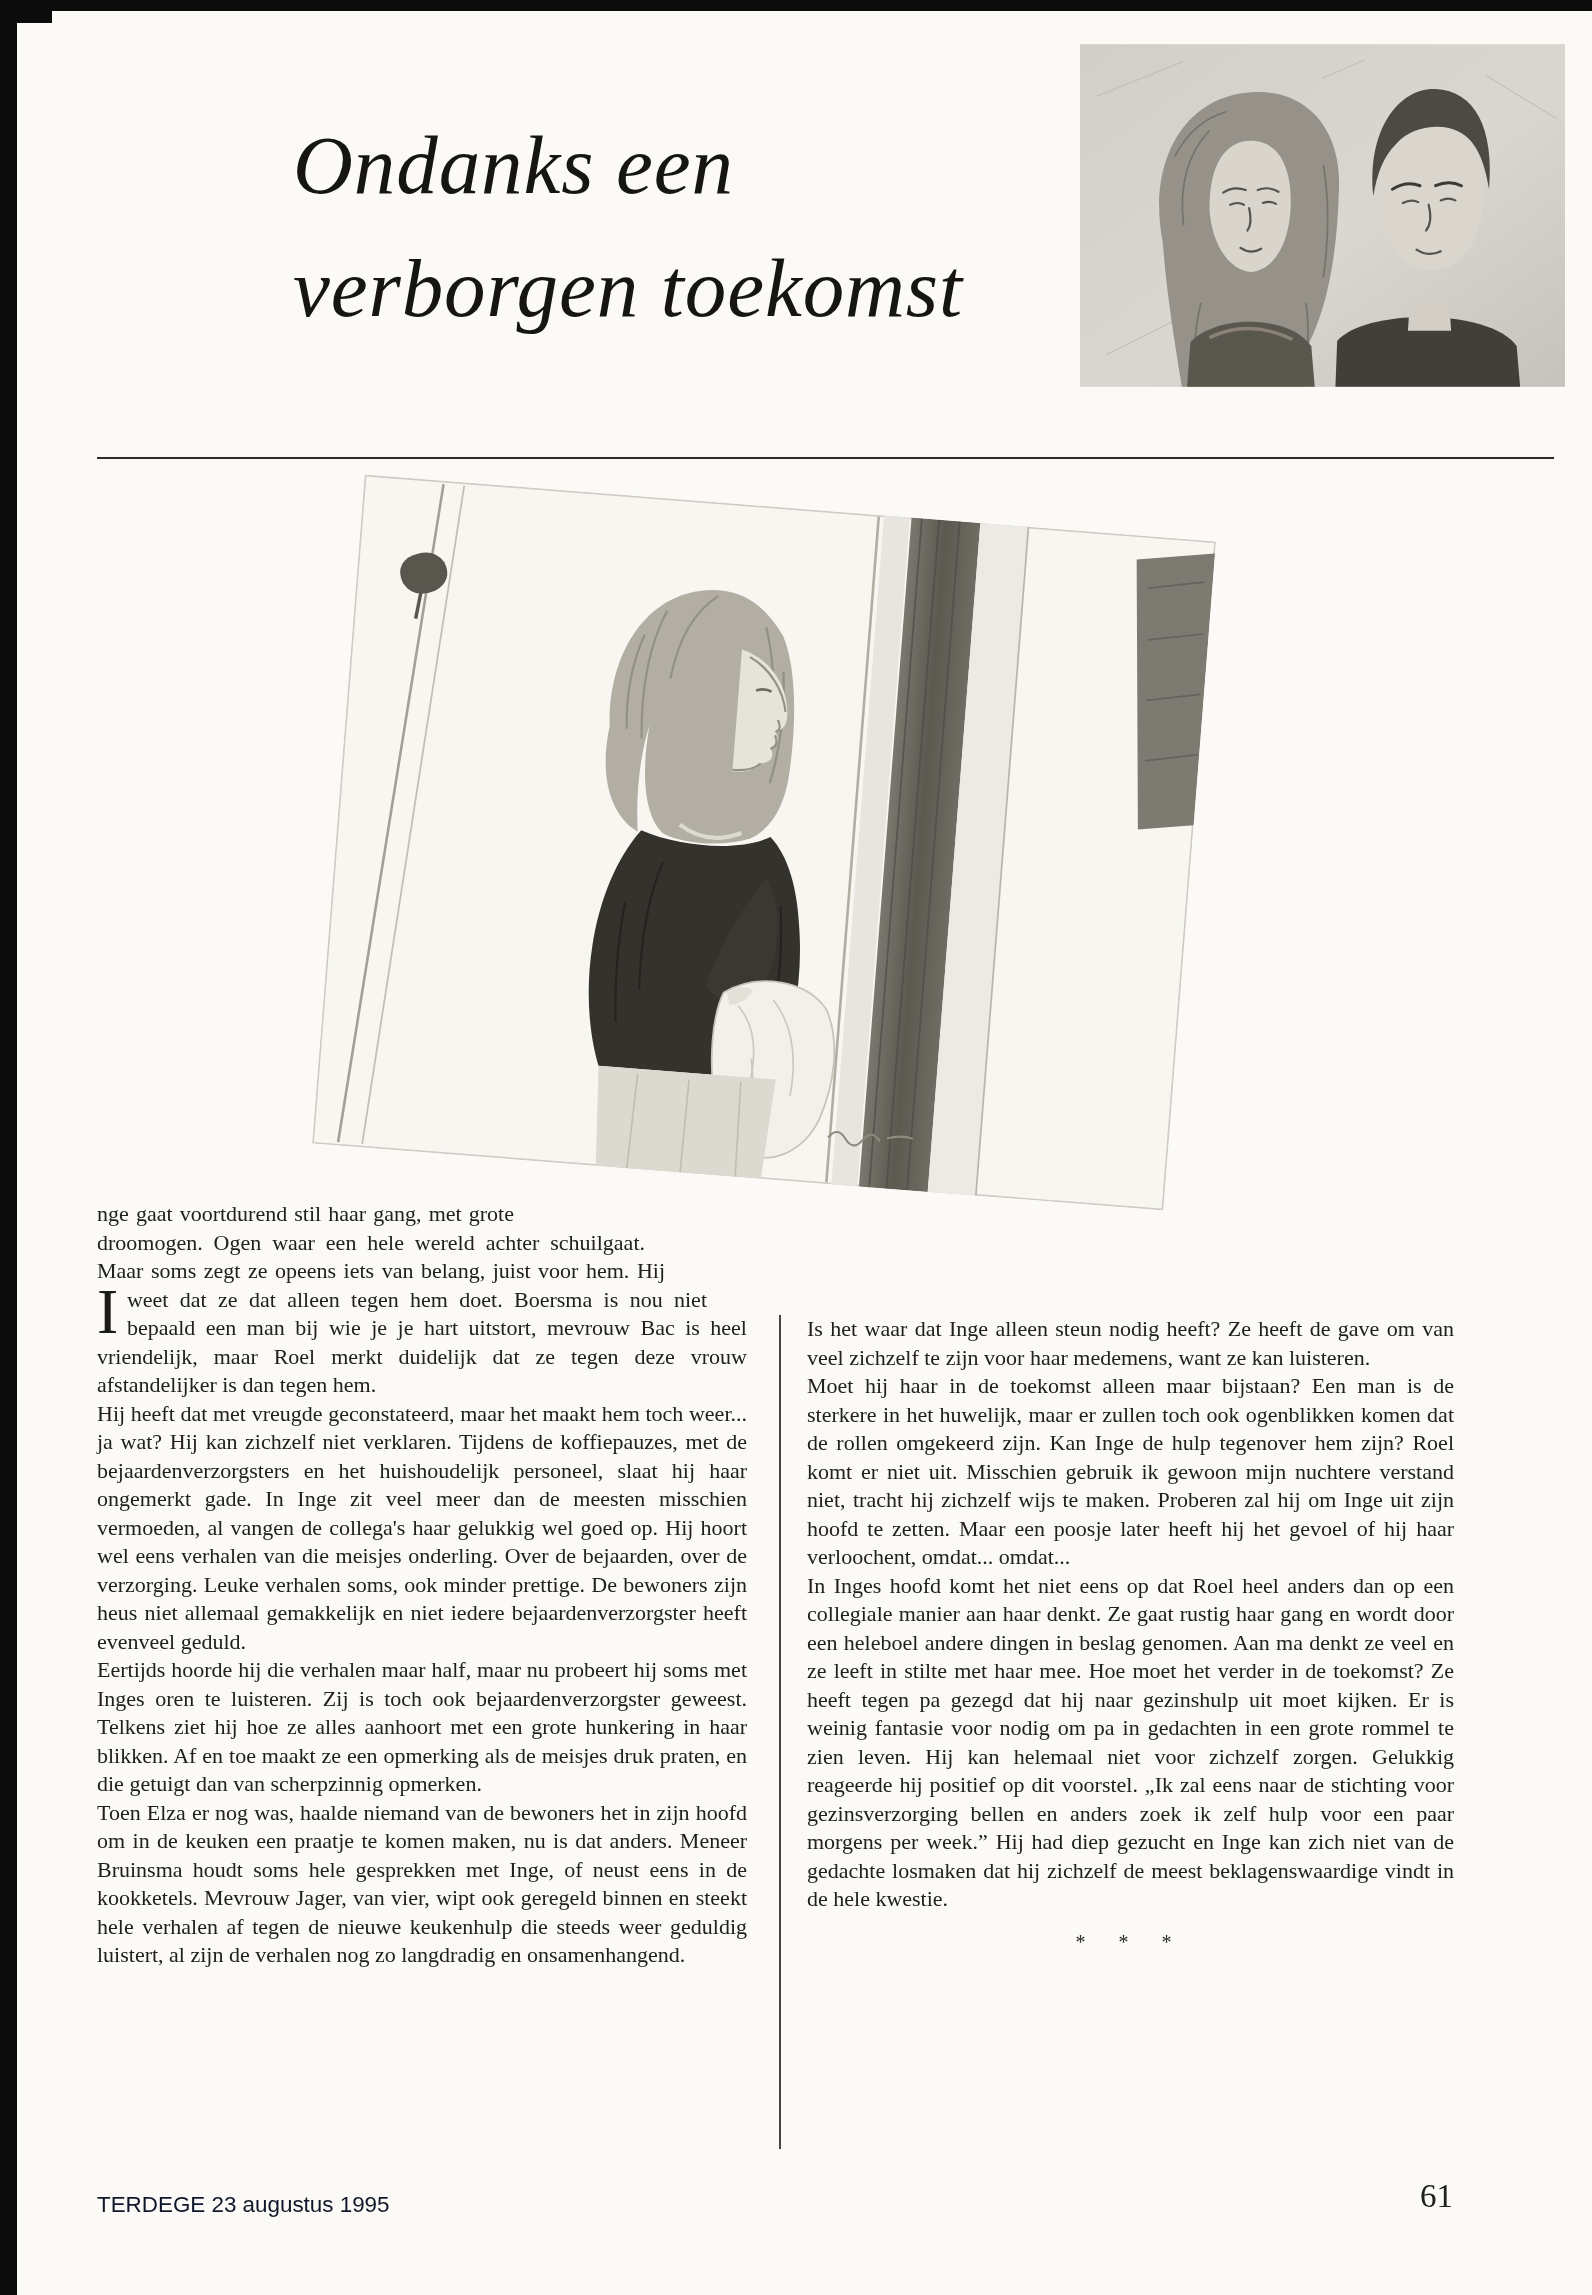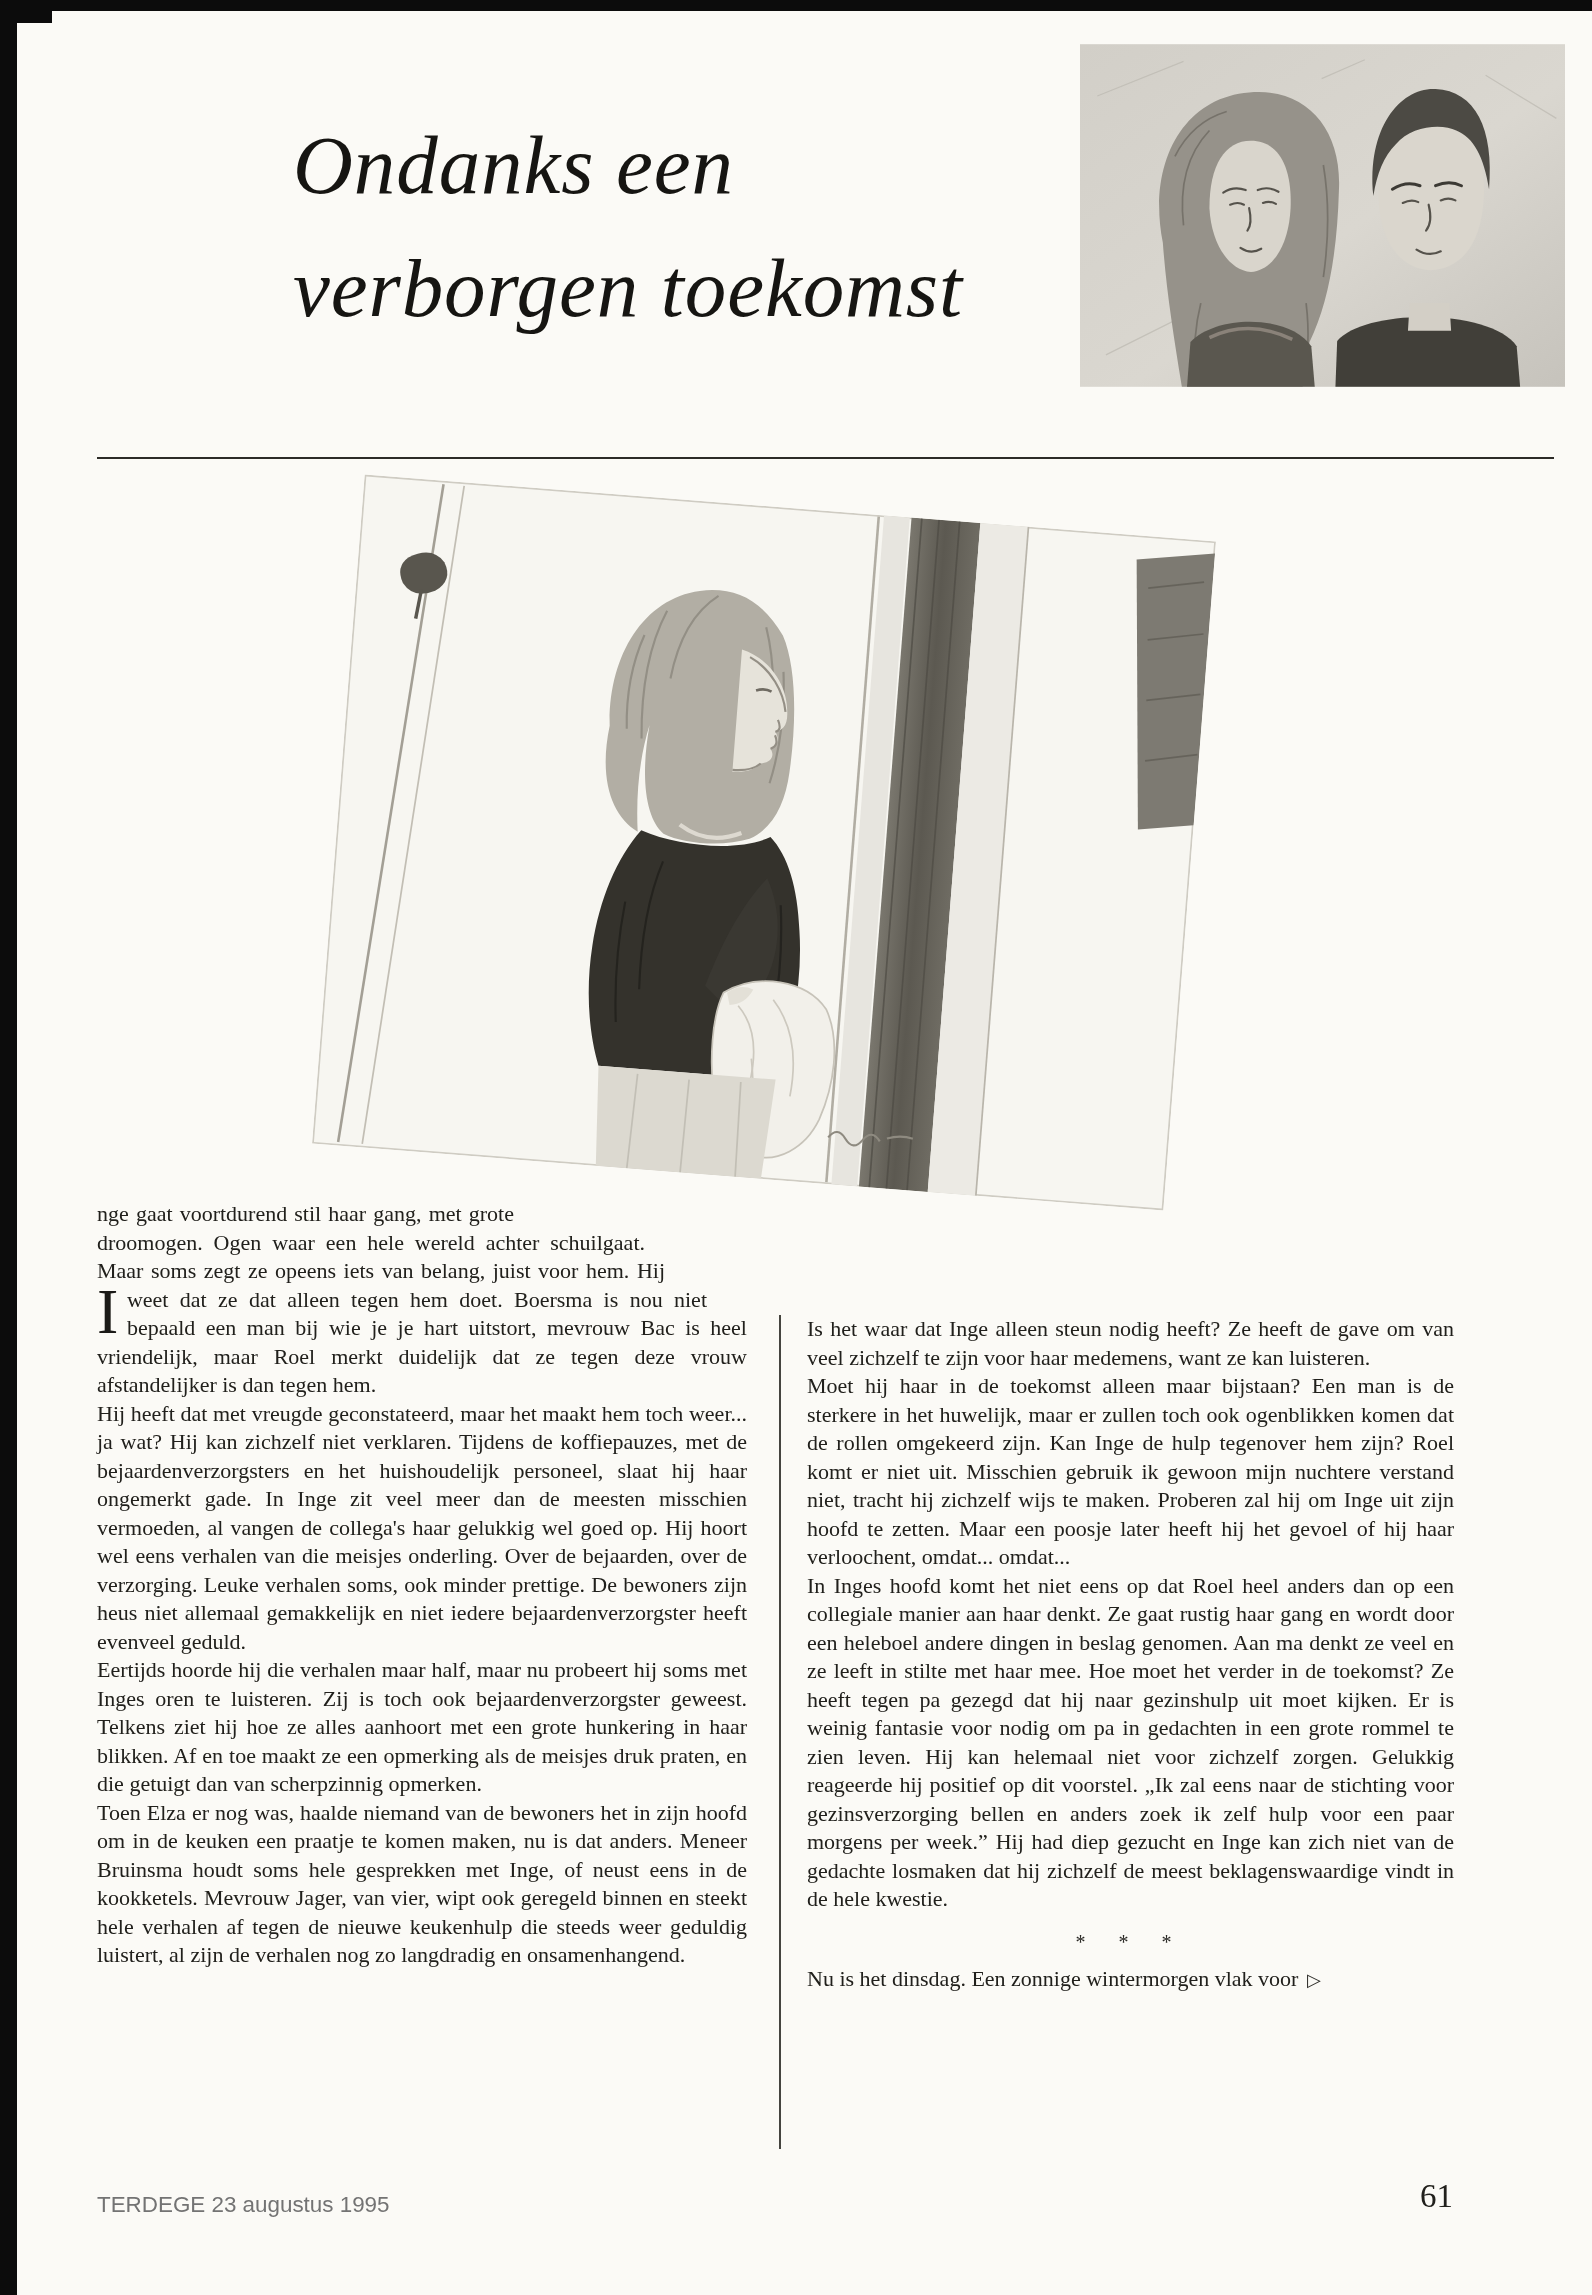--- a/index.html
+++ b/index.html
@@ -27,21 +27,21 @@
   .col p{margin:0;padding:0;}
   .col-left{left:97px;top:1200px;width:650px;}
   .col-right{left:807px;top:1315px;width:647px;}
   .divider{position:absolute;left:779px;top:1315px;width:1.7px;height:834px;background:#45443f;}
   .wrapsp{float:right;clear:right;height:28.5px;}
   .dropcap{float:left;font-size:64px;line-height:48px;padding:2.6px 8.6px 0 0;color:#1b1a17;}
   .stars{text-align:center;margin:14px 0 8.6px 0;font-size:20px;letter-spacing:14px;color:#2a2925;}
   .cont-mark{font-family:"DejaVu Sans", sans-serif;font-size:18px;color:#2e2d29;margin-left:8.6px;}
   
   .footer-left{position:absolute;left:97px;top:2192px;font-family:"Liberation Sans", sans-serif;
-               font-size:22.4px;color:#737373;}
+               font-size:22.4px;color:#0f172a;}
   .page-num{position:absolute;left:1420px;top:2178px;font-size:33px;color:#21201c;}
   svg{display:block;}
 </style>
 </head>
 <body>
 
 <div class="page">
 
   <div class="scan-top"></div>
   <div class="scan-left"></div>
@@ -198,20 +198,19 @@
     <p>Toen Elza er nog was, haalde niemand van de bewoners het in zijn hoofd om in de keuken een praatje te komen maken, nu is dat anders. Meneer Bruinsma houdt soms hele gesprekken met Inge, of neust eens in de kookketels. Mevrouw Jager, van vier, wipt ook geregeld binnen en steekt hele verhalen af tegen de nieuwe keukenhulp die steeds weer geduldig luistert, al zijn de verhalen nog zo langdradig en onsamenhangend.</p>
   </div>
 
   <div class="divider"></div>
 
   <div class="col col-right">
     <p>Is het waar dat Inge alleen steun nodig heeft? Ze heeft de gave om van veel zichzelf te zijn voor haar medemens, want ze kan luisteren.</p>
     <p>Moet hij haar in de toekomst alleen maar bijstaan? Een man is de sterkere in het huwelijk, maar er zullen toch ook ogenblikken komen dat de rollen omgekeerd zijn. Kan Inge de hulp tegenover hem zijn? Roel komt er niet uit. Misschien gebruik ik gewoon mijn nuchtere verstand niet, tracht hij zichzelf wijs te maken. Proberen zal hij om Inge uit zijn hoofd te zetten. Maar een poosje later heeft hij het gevoel of hij haar verloochent, omdat... omdat...</p>
     <p>In Inges hoofd komt het niet eens op dat Roel heel anders dan op een collegiale manier aan haar denkt. Ze gaat rustig haar gang en wordt door een heleboel andere dingen in beslag genomen. Aan ma denkt ze veel en ze leeft in stilte met haar mee. Hoe moet het verder in de toekomst? Ze heeft tegen pa gezegd dat hij naar gezinshulp uit moet kijken. Er is weinig fantasie voor nodig om pa in gedachten in een grote rommel te zien leven. Hij kan helemaal niet voor zichzelf zorgen. Gelukkig reageerde hij positief op dit voorstel. „Ik zal eens naar de stichting voor gezinsverzorging bellen en anders zoek ik zelf hulp voor een paar morgens per week.” Hij had diep gezucht en Inge kan zich niet van de gedachte losmaken dat hij zichzelf de meest beklagenswaardige vindt in de hele kwestie.</p>
     <div class="stars">* * *</div>
-    <p><span>Nu is het dinsdag. Een zonnige wintermorgen vlak voor</span><span class="cont-mark">▷</span></p>
   </div>
 
   <div class="footer-left">TERDEGE 23 augustus 1995</div>
   <div class="page-num">61</div>
 
 </div>
 
 
 </body></html>

